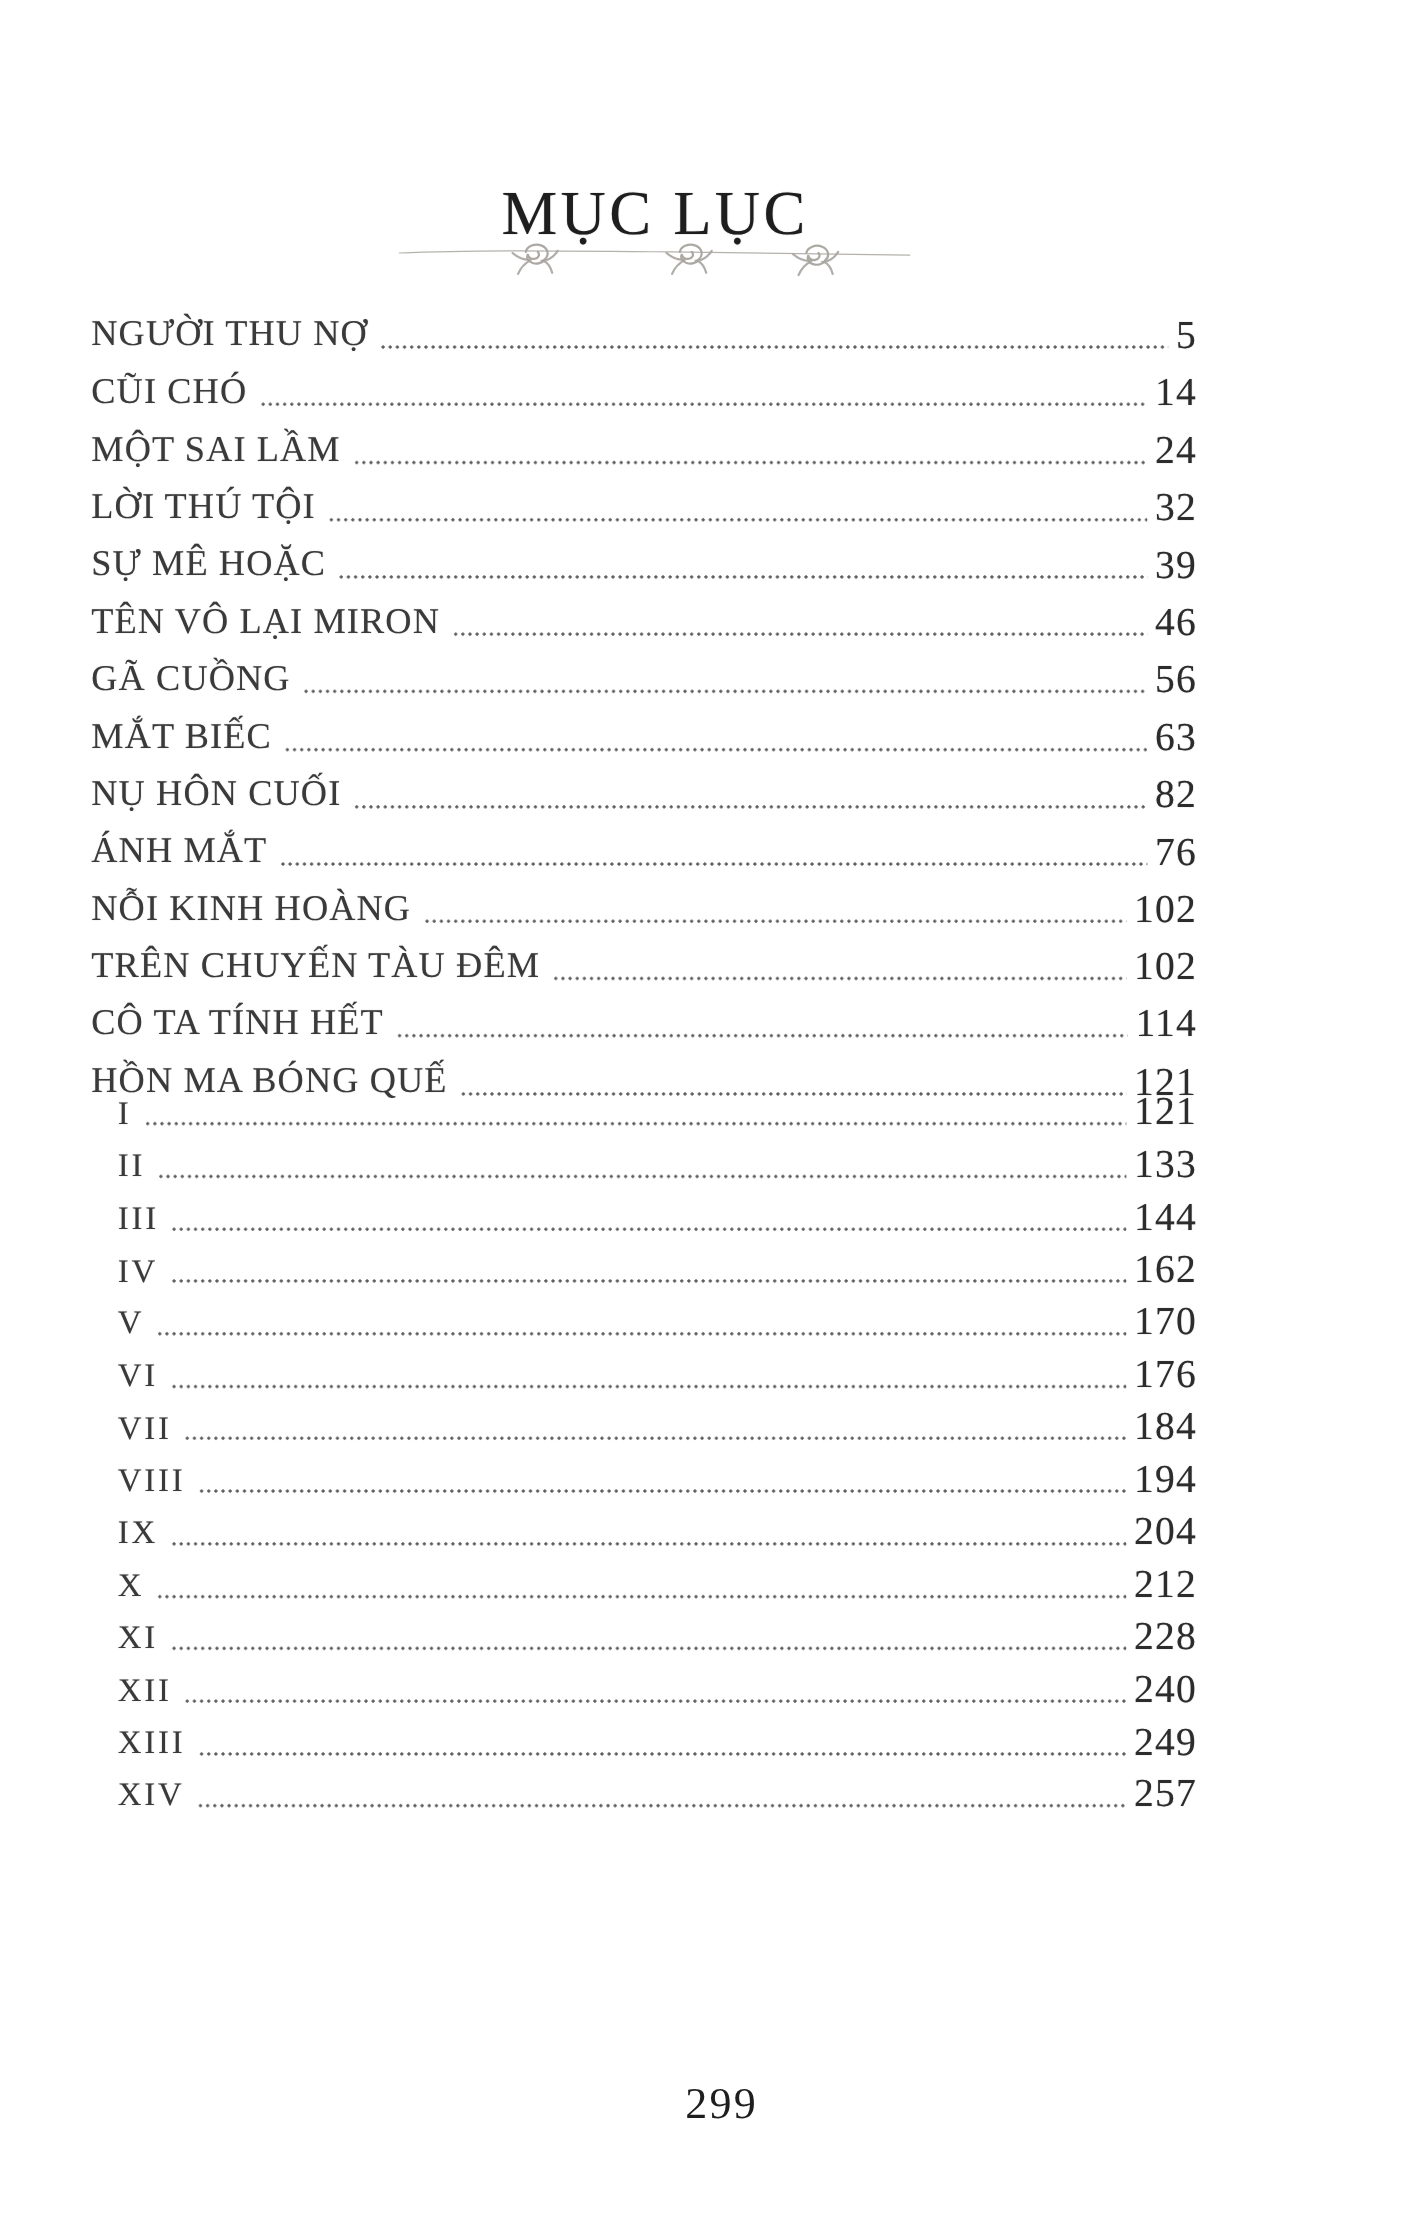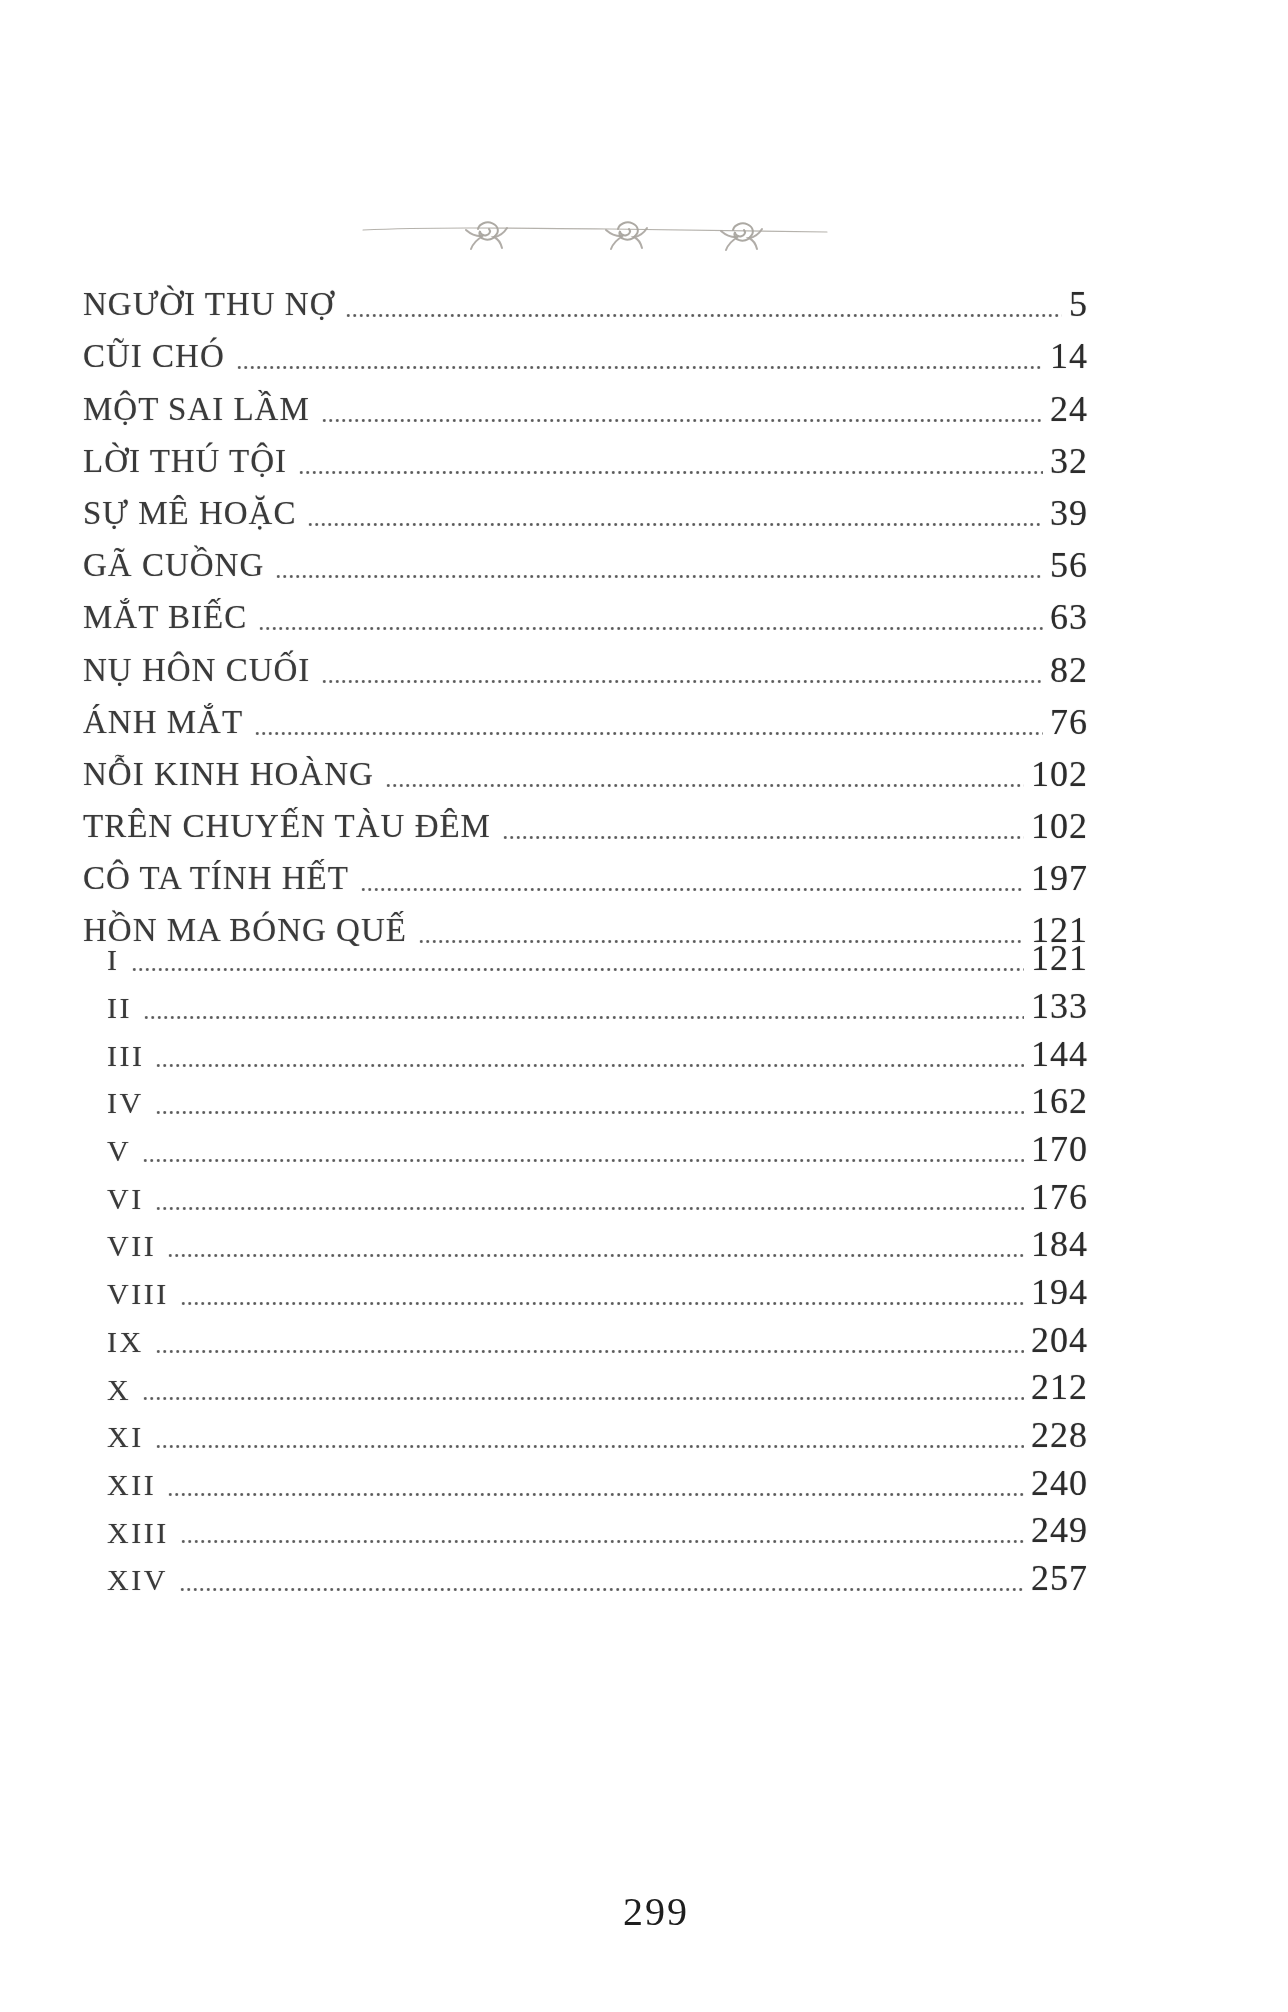--- a/index.html
+++ b/index.html
@@ -75,20 +75,21 @@
     font-size: 40px;
     letter-spacing: 2px;
     color: var(--ink-title, #1d1d1d);
   }
 </style>
 </head>
 <body>
 
 <div class="page">
 
+  <h1 class="title">MỤC LỤC</h1>
 
   <svg class="ornament" width="470" height="50" viewBox="0 0 470 50" fill="none" stroke="#a8a49e" stroke-width="2" stroke-linecap="round">
     <path d="M3 28 C 70 25, 150 26, 250 27 S 430 29, 467 30" stroke-width="1.1" opacity="0.85"></path>
     <g transform="translate(127,25)">
       <path d="M-21 3 q 8 7 17 6 q -9 5 -12 13" opacity="0.9"></path>
       <path d="M20 1 q -5 8 -13 9 q 6 3 8 11" opacity="0.9"></path>
       <path d="M-9 2 a 10 8 0 1 1 17 7 a 8 6 0 1 1 -15 -5 a 5 4 0 1 0 9 -2" opacity="0.95"></path>
     </g>
     <g transform="translate(267,25)">
       <path d="M-21 3 q 8 7 17 6 q -9 5 -12 13" opacity="0.9"></path>
@@ -123,20 +124,25 @@
           <span class="lbl">LỜI THÚ TỘI</span>
           <span class="leader"></span>
           <span class="num">32</span>
         </div>
         <div class="toc-row story">
           <span class="lbl">SỰ MÊ HOẶC</span>
           <span class="leader"></span>
           <span class="num">39</span>
         </div>
         <div class="toc-row story">
+          <span class="lbl">TÊN VÔ LẠI MIRON</span>
+          <span class="leader"></span>
+          <span class="num">46</span>
+        </div>
+        <div class="toc-row story">
           <span class="lbl">GÃ CUỒNG</span>
           <span class="leader"></span>
           <span class="num">56</span>
         </div>
         <div class="toc-row story">
           <span class="lbl">MẮT BIẾC</span>
           <span class="leader"></span>
           <span class="num">63</span>
         </div>
         <div class="toc-row story">
@@ -155,21 +161,21 @@
           <span class="num">102</span>
         </div>
         <div class="toc-row story">
           <span class="lbl">TRÊN CHUYẾN TÀU ĐÊM</span>
           <span class="leader"></span>
           <span class="num">102</span>
         </div>
         <div class="toc-row story">
           <span class="lbl">CÔ TA TÍNH HẾT</span>
           <span class="leader"></span>
-          <span class="num">197</span>
+          <span class="num">114</span>
         </div>
         <div class="toc-row story">
           <span class="lbl">HỒN MA BÓNG QUẾ</span>
           <span class="leader"></span>
           <span class="num">121</span>
         </div>
       </div>
     <div class="chapters-list" id="chapters">
         <div class="toc-row chapter">
           <span class="lbl">I</span>

